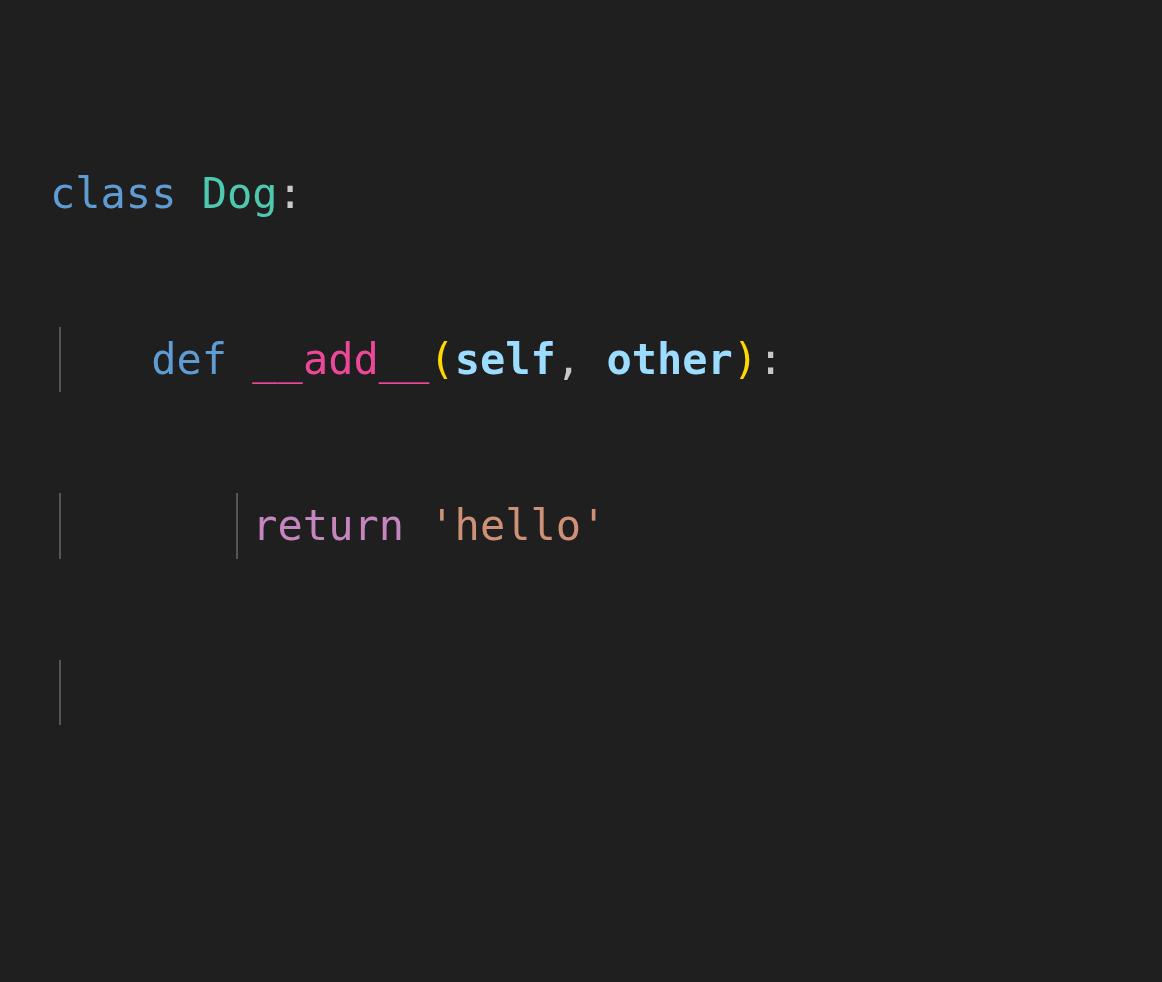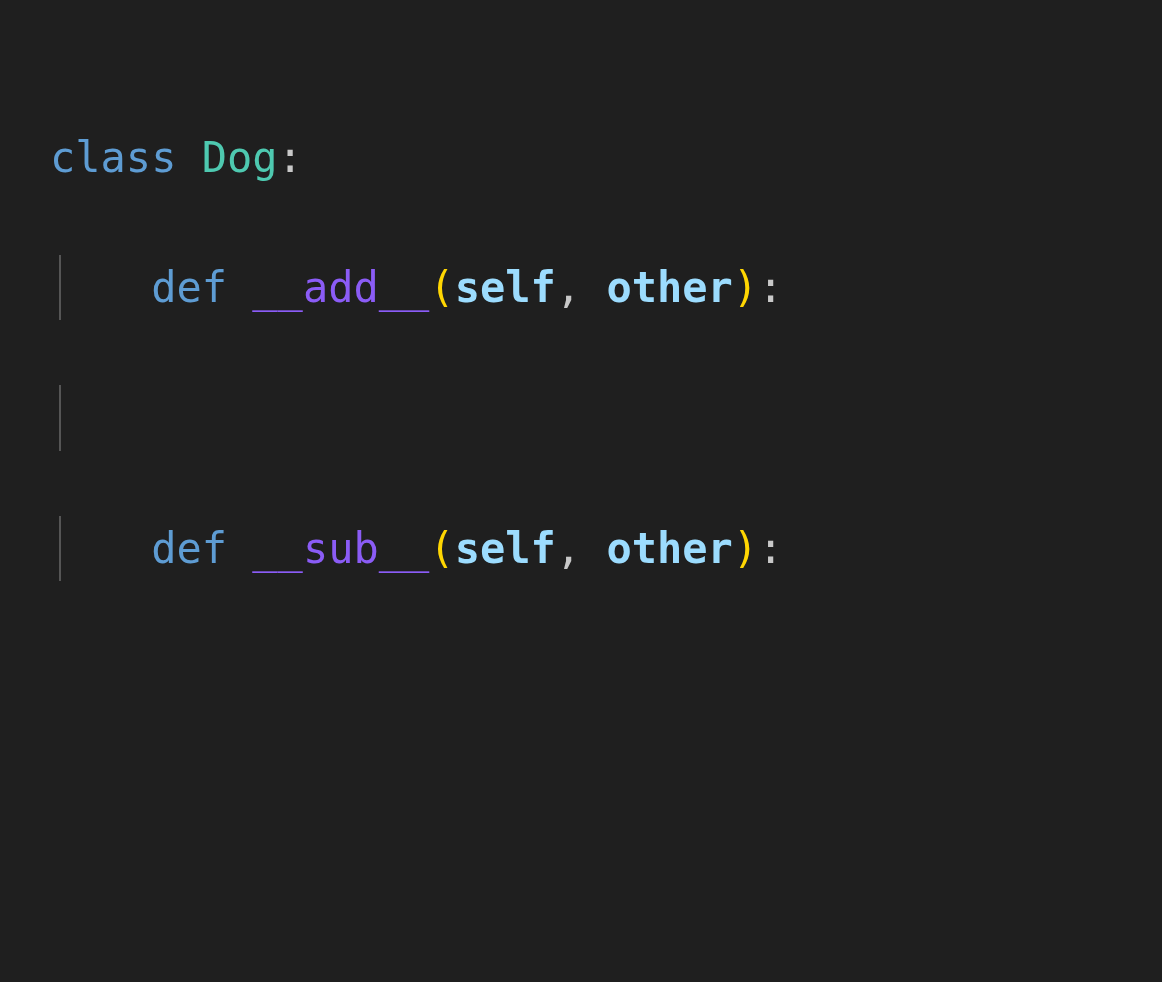--- a/index.html
+++ b/index.html
@@ -14,55 +14,56 @@
     font-size: 42px;
     line-height: 1.55;
     white-space: pre;
     padding: 60px 50px;
     color: #cccccc;
     position: relative;
   }
   .line {
     position: relative;
     height: 65.1px;
+    margin-top: 36px;
   }
   .indent-guide-1 {
     position: absolute;
     left: 9px;
     top: 0;
     bottom: 0;
     width: 2px;
     background: #555;
   }
   .indent-guide-2 {
     position: absolute;
     left: 186px;
     top: 0;
     bottom: 0;
     width: 2px;
     background: #555;
   }
   
   .kw   { color: #5e9cd3; }  
   .cls  { color: #4ec9b0; }  
-  .fn   { color: #8b5cf6; }  
+  .fn   { color: #ec4899; }  
   .par  { color: #ffd602; }  
   .pun  { color: #c8c8c8; }  
   .arg  { color: #9cdcfe; font-weight: bold; }  
   .ret  { color: #c586c0; }  
   .str  { color: #ce9178; }  
   .txt  { color: #c8c8c8; }
 </style>
 </head>
 <body>
 
 <div class="editor">
 <div class="line"><span class="kw">class</span> <span class="cls">Dog</span><span class="txt">:</span></div>
 <div class="line"><span class="indent-guide-1"></span>    <span class="kw">def</span> <span class="fn">__add__</span><span class="par">(</span><span class="arg">self</span><span class="pun">,</span> <span class="arg">other</span><span class="par">)</span><span class="txt">:</span></div>
+<div class="line"><span class="indent-guide-1"></span><span class="indent-guide-2"></span>        <span class="ret">return</span> <span class="str">'hello'</span></div>
 <div class="line"><span class="indent-guide-1"></span></div>
-<div class="line"><span class="indent-guide-1"></span>    <span class="kw">def</span> <span class="fn">__sub__</span><span class="par">(</span><span class="arg">self</span><span class="pun">,</span> <span class="arg">other</span><span class="par">)</span><span class="txt">:</span></div>
 <div class="line"></div>
 
 
 
 
 
 </div>
 
 </body></html>

